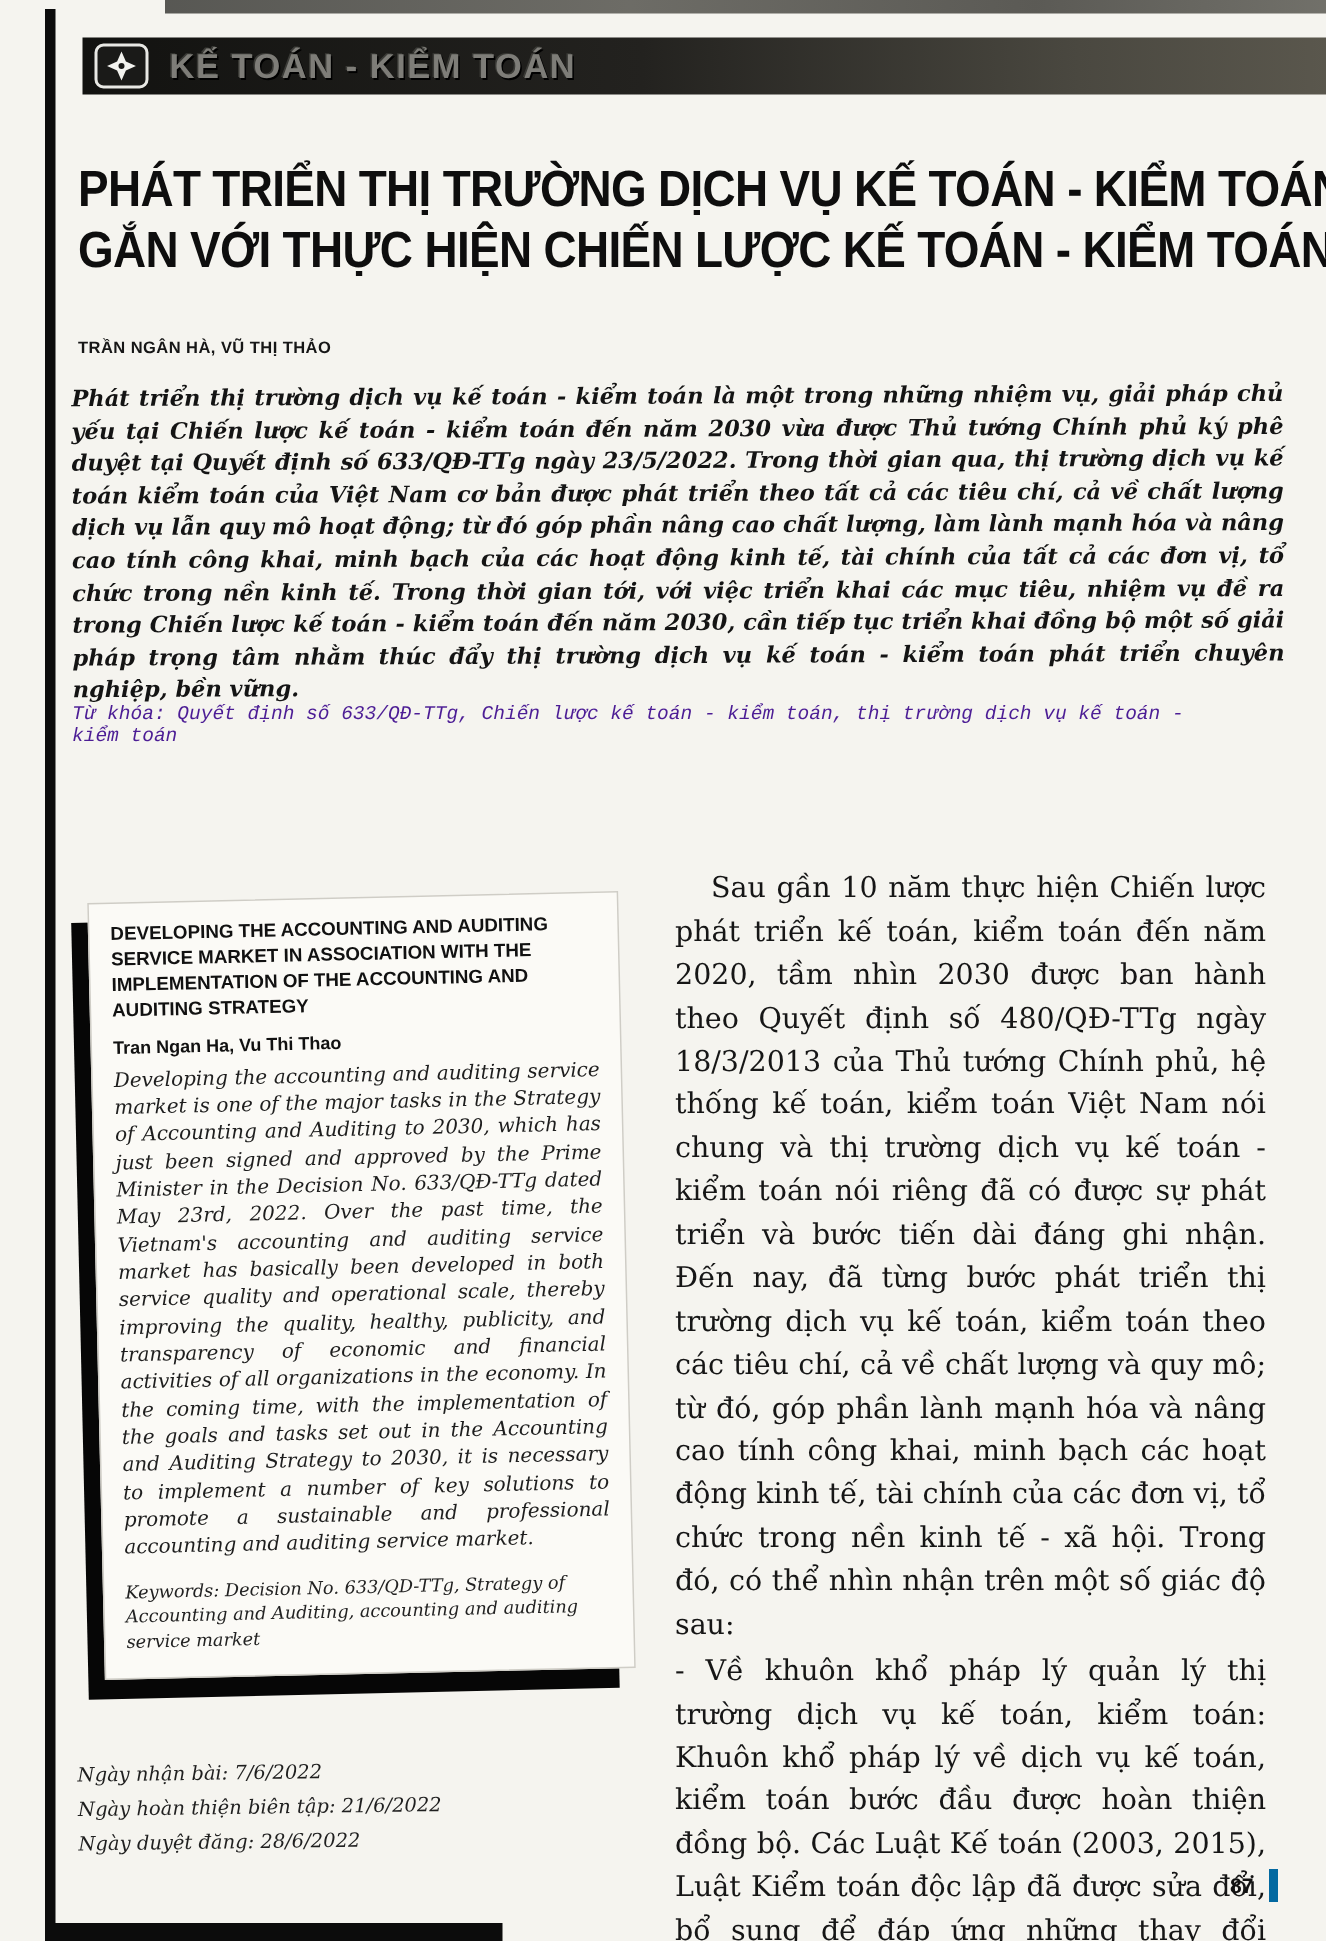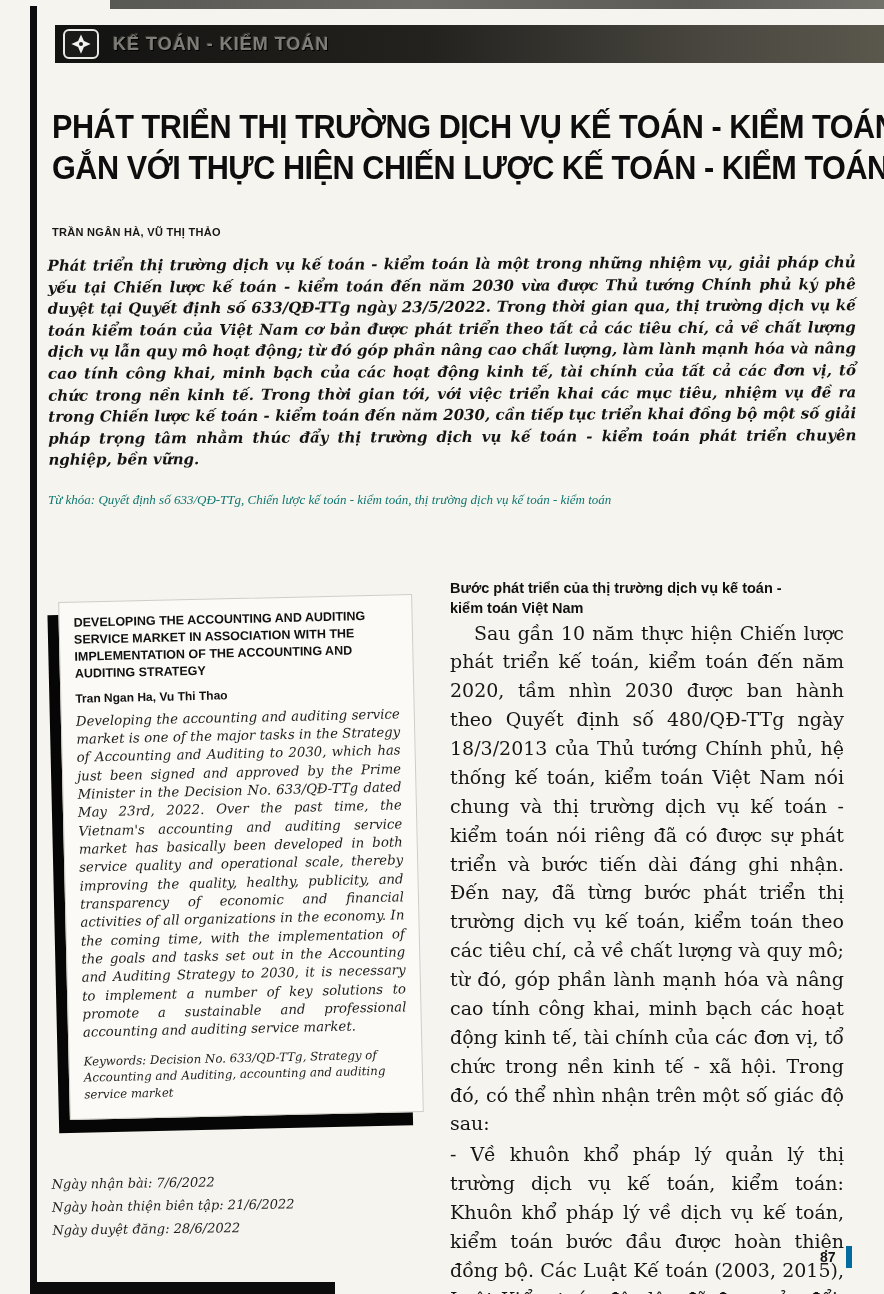--- a/index.html
+++ b/index.html
@@ -36,21 +36,21 @@
   }
   .banner-logo {
     width: 36px; height: 30px;
     border: 2px solid #e8e8e4; border-radius: 6px;
     background: #1a1a18;
     display: flex; align-items: center; justify-content: center;
     flex: 0 0 auto;
   }
   .banner-title {
     font-family: "Liberation Sans", sans-serif;
-    font-weight: bold; font-size: 18px; letter-spacing: 1px;
+    font-weight: bold; font-size: 23px; letter-spacing: 1px;
     color: #7e7d78;
     text-shadow: 1px 1px 0 #000, -1px -1px 0 #3a3a36;
   }
 
   
   .title-block { position: absolute; top: 106px; left: 52px; width: 820px; }
   .title-line {
     display: block; white-space: nowrap;
     transform: scaleX(0.9); transform-origin: left center;
     font-family: "Liberation Sans", sans-serif;
@@ -64,23 +64,23 @@
   }
   .abstract-vi {
     position: absolute; top: 254px; left: 48px; width: 808px;
     font-family: "DejaVu Serif", serif;
     font-weight: bold; font-style: italic;
     font-size: 15px; line-height: 1.44; text-align: justify;
     color: #141414;
     transform: rotate(-0.25deg);
   }
   .keywords-vi {
-    position: absolute; top: 492px; left: 48px; width: 760px;
-    font-style: italic; font-size: 13px; color: #0f766e;
-    font-family: Liberation Serif, serif;
+    position: absolute; top: 468px; left: 48px; width: 760px;
+    font-style: italic; font-size: 13px; color: #4c1d95;
+    font-family: Liberation Mono, monospace;
   }
 
   
   .en-box {
     position: absolute; top: 598px; left: 64px; width: 354px;
     background: #fbfaf6;
     border: 1px solid #cfcdc6;
     box-shadow: -11px 13px 0 0 #060606;
     transform: rotate(-1.3deg);
     padding: 12px 14px 16px 14px;
@@ -170,20 +170,19 @@
   <div class="en-keywords">Keywords: Decision No. 633/QD-TTg, Strategy of Accounting and Auditing, accounting and auditing service market</div>
 </div>
 
 <div class="dates">
   <div>Ngày nhận bài: 7/6/2022</div>
   <div>Ngày hoàn thiện biên tập: 21/6/2022</div>
   <div>Ngày duyệt đăng: 28/6/2022</div>
 </div>
 
 <div class="main-col">
-  <div class="main-heading">Bước phát triển của thị trường dịch vụ kế toán - kiểm toán Việt Nam</div>
   <div class="main-body">
     <p class="indent">Sau gần 10 năm thực hiện Chiến lược phát triển kế toán, kiểm toán đến năm 2020, tầm nhìn 2030 được ban hành theo Quyết định số 480/QĐ-TTg ngày 18/3/2013 của Thủ tướng Chính phủ, hệ thống kế toán, kiểm toán Việt Nam nói chung và thị trường dịch vụ kế toán - kiểm toán nói riêng đã có được sự phát triển và bước tiến dài đáng ghi nhận. Đến nay, đã từng bước phát triển thị trường dịch vụ kế toán, kiểm toán theo các tiêu chí, cả về chất lượng và quy mô; từ đó, góp phần lành mạnh hóa và nâng cao tính công khai, minh bạch các hoạt động kinh tế, tài chính của các đơn vị, tổ chức trong nền kinh tế - xã hội. Trong đó, có thể nhìn nhận trên một số giác độ sau:</p>
     <p><span class="lead-italic">- Về khuôn khổ pháp lý quản lý thị trường dịch vụ kế toán, kiểm toán:</span><span> Khuôn khổ pháp lý về dịch vụ kế toán, kiểm toán bước đầu được hoàn thiện đồng bộ. Các Luật Kế toán (2003, 2015), Luật Kiểm toán độc lập đã được sửa đổi, bổ sung để đáp ứng những thay đổi trong hoạt động kế toán, kiểm toán nói chung và dịch vụ kế toán, kiểm toán nói riêng. Trong đó, các quy định về hoạt động dịch vụ kế toán, kiểm toán đã được quan tâm điều tiết, góp phần tạo khuôn khổ pháp lý đầy đủ cho sự phát triển của thị trường. Từ đó, tạo ra môi trường pháp lý về kế toán, kiểm toán đầy đủ và phù hợp tạo điều kiện cho hoạt động</span></p>
   </div>
 </div>
 
 <div class="page-num">87</div>
 
 </body></html>

